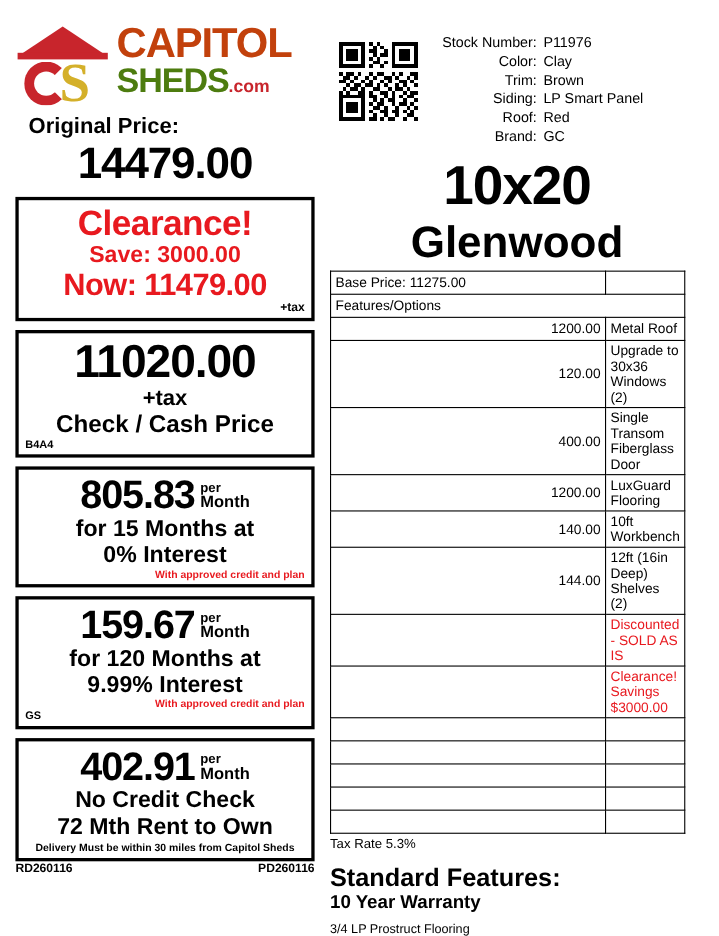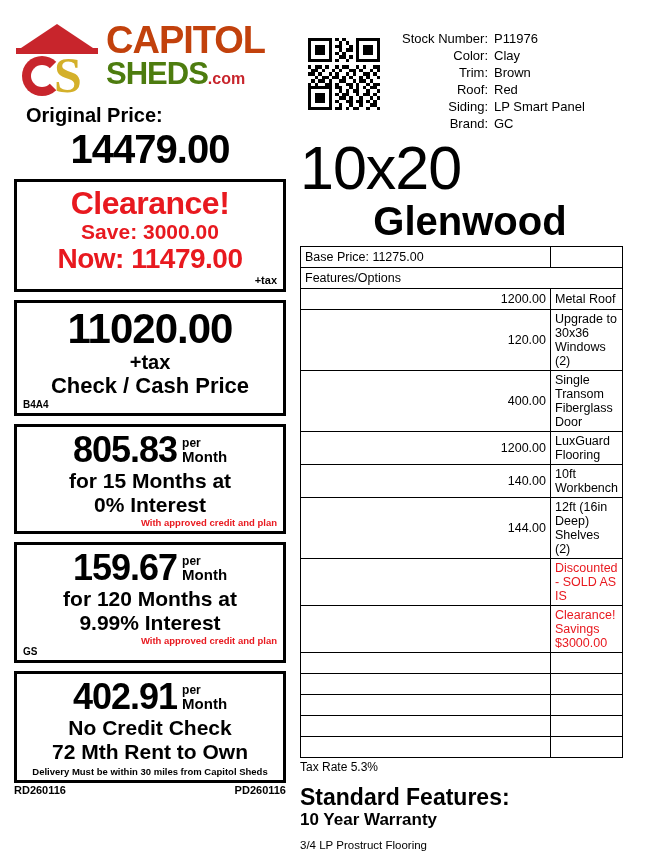--- a/index.html
+++ b/index.html
@@ -134,21 +134,21 @@
   .spec-head { display: flex; align-items: flex-start; }
   .qr {
     width: 72px; height: 72px; flex: 0 0 72px; margin-top: 8px; margin-left: 8px;
   }
   .spec-list { margin-left: 14px; width: 234px; }
   .spec-row { display: flex; font-size: 13px; line-height: 17px; }
   .spec-label { width: 100px; text-align: right; padding-right: 6px; }
   .spec-value { flex: 1; text-align: left; }
 
   .model-size {
-    font-size: 61px; font-weight: normal; text-align: left;
+    font-size: 50px; font-weight: bold; text-align: center;
     line-height: 68px; margin-top: 2px; letter-spacing: -1px;
   }
   .model-name {
     font-size: 40px; font-weight: bold; text-align: center;
     line-height: 38px; margin-top: 0px;
   }
 
   table.features {
     width: 323px; border-collapse: collapse; margin-top: 6px;
     table-layout: fixed;
@@ -380,26 +380,26 @@
         </div>
         <div class="spec-row">
           <div class="spec-label">Color:</div>
           <div class="spec-value">Clay</div>
         </div>
         <div class="spec-row">
           <div class="spec-label">Trim:</div>
           <div class="spec-value">Brown</div>
         </div>
         <div class="spec-row">
+          <div class="spec-label">Siding:</div>
+          <div class="spec-value">LP Smart Panel</div>
+        </div>
+        <div class="spec-row">
           <div class="spec-label">Roof:</div>
           <div class="spec-value">Red</div>
-        </div>
-        <div class="spec-row">
-          <div class="spec-label">Siding:</div>
-          <div class="spec-value">LP Smart Panel</div>
         </div>
         <div class="spec-row">
           <div class="spec-label">Brand:</div>
           <div class="spec-value">GC</div>
         </div>
       </div>
     </div>
 
     <div class="model-size">10x20</div>
     <div class="model-name">Glenwood</div>

